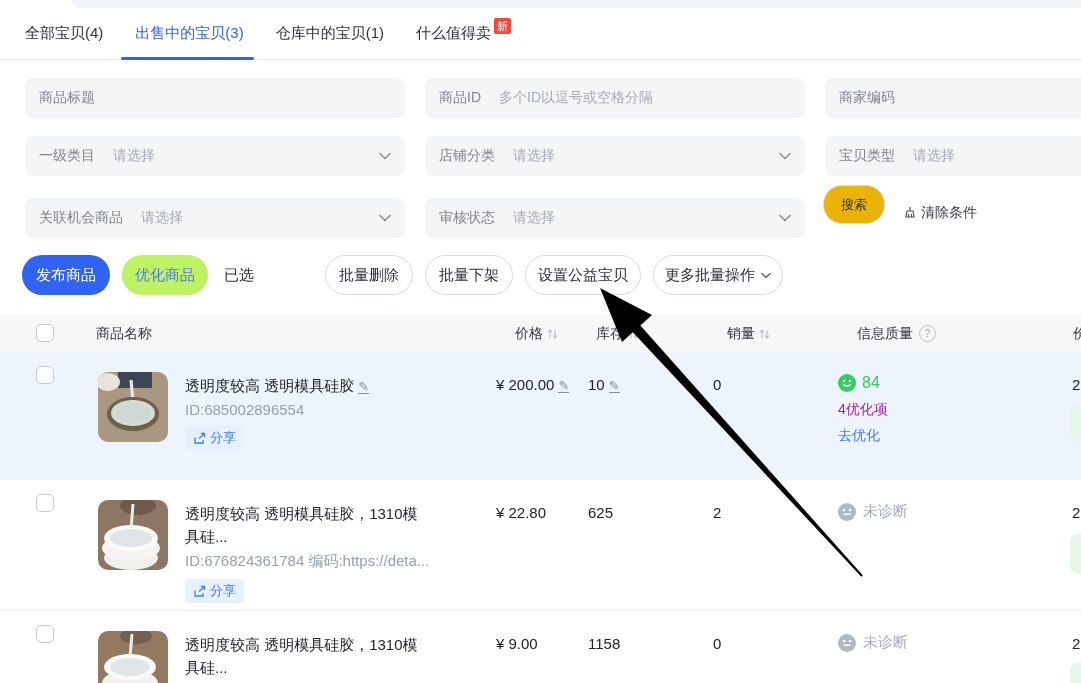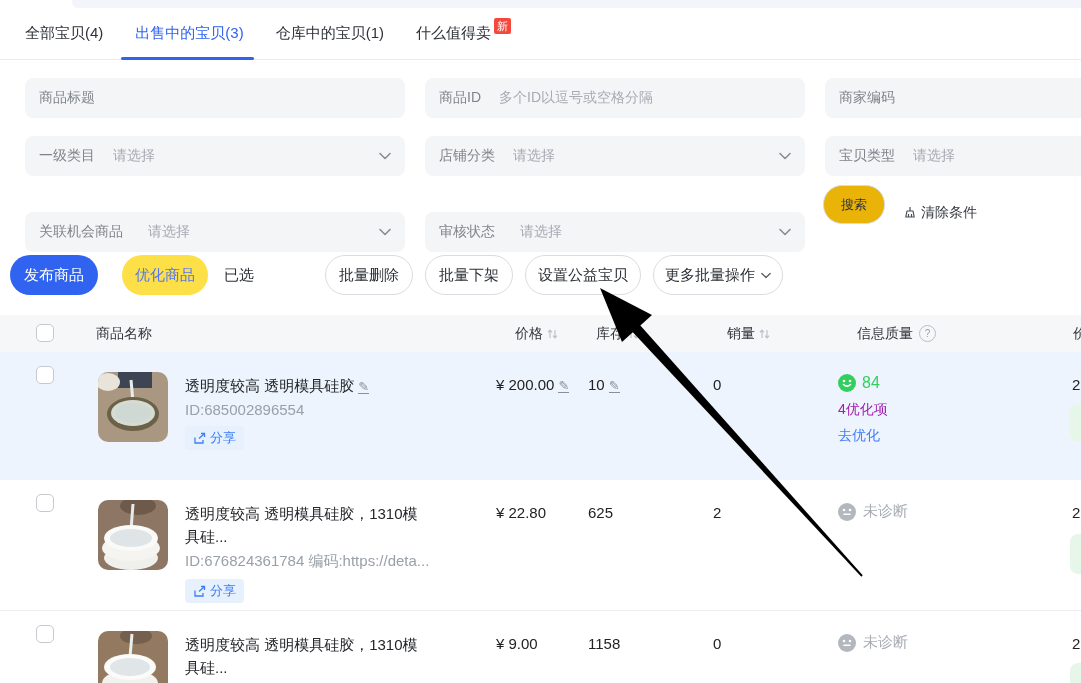--- a/index.html
+++ b/index.html
@@ -18,32 +18,32 @@
   .tab.active::after{content:"";position:absolute;left:-14px;right:-10px;bottom:0;height:3px;background:#2f63f0;border-radius:2px;}
   .badge-new{display:inline-block;margin-left:3px;transform:translateY(-8px);background:#f5483d;color:#fff;
              font-size:11px;line-height:16px;padding:0 3px;border-radius:2px;}
 
   
   .finput{position:absolute;height:40px;background:#f4f5f7;border-radius:8px;display:flex;align-items:center;
           padding:0 14px;box-sizing:border-box;font-size:14px;cursor:pointer;}
   .flabel{color:#7f848c;margin-right:18px;white-space:nowrap;}
   .fplace{color:#a6abb3;white-space:nowrap;}
   .chev{position:absolute;right:14px;top:16px;}
-  .r1{top:78px;} .r2{top:136px;} .r3{top:212px;gap:7px;}
+  .r1{top:78px;} .r2{top:136px;} .r3{top:198px;}
   .cA{left:25px;width:380px;} .cB{left:425px;width:380px;} .cC{left:825px;width:280px;}
 
   .searchbtn{position:absolute;left:823px;top:185px;width:60px;height:37px;border:1px solid #d8dbe0;border-radius:19px;
              background:#eab308;display:flex;align-items:center;justify-content:center;font-size:13px;color:#2e3238;cursor:pointer;}
   .clearbtn{position:absolute;left:903px;top:204px;display:flex;align-items:center;gap:4px;font-size:14px;color:#33373d;cursor:pointer;}
 
   
   .tbtn{position:absolute;top:255px;height:40px;border-radius:20px;display:flex;align-items:center;justify-content:center;
         font-size:15px;box-sizing:border-box;cursor:pointer;}
-  .btn-primary{left:10px;width:88px;background:#2f63f0;color:#fff;}
-  .btn-soft{left:122px;width:86px;background:#fde047;color:#5276f3;}
+  .btn-primary{left:22px;width:88px;background:#2f63f0;color:#fff;}
+  .btn-soft{left:122px;width:86px;background:#bef264;color:#5276f3;}
   .sel-label{position:absolute;left:224px;top:255px;height:40px;display:flex;align-items:center;font-size:15px;color:#2b2f36;}
   .ghost{background:#fff;border:1px solid #d9dce1;color:#2b2f36;}
   .g1{left:325px;width:88px;} .g2{left:425px;width:88px;} .g3{left:525px;width:116px;} .g4{left:653px;width:130px;gap:6px;}
 
   
   .thead{position:absolute;top:315px;left:0;width:100%;height:37px;background:#f5f7f9;font-size:14px;color:#33373d;}
   .thead .hname{position:absolute;left:96px;line-height:37px;}
   .hcell{position:absolute;line-height:37px;display:flex;align-items:center;gap:4px;height:37px;}
   .h-price{left:515px;} .h-stock{left:596px;} .h-sales{left:727px;} .h-quality{left:857px;}
   .qmark{width:15px;height:15px;border:1px solid #b9bec6;border-radius:50%;color:#9aa0a8;font-size:10px;

